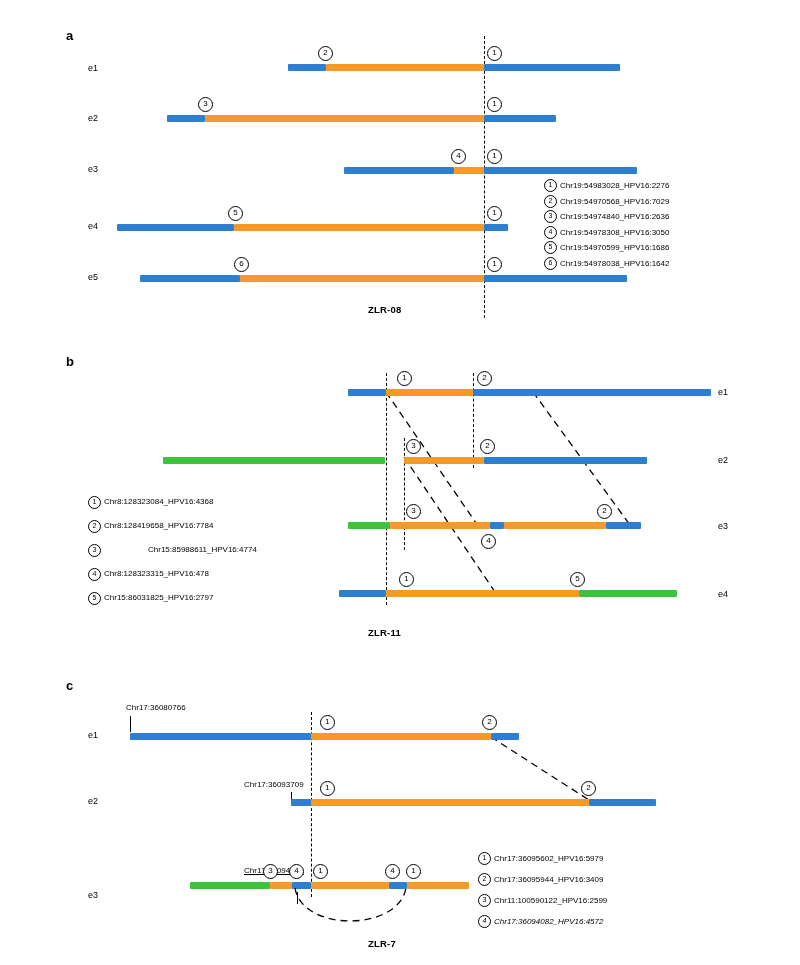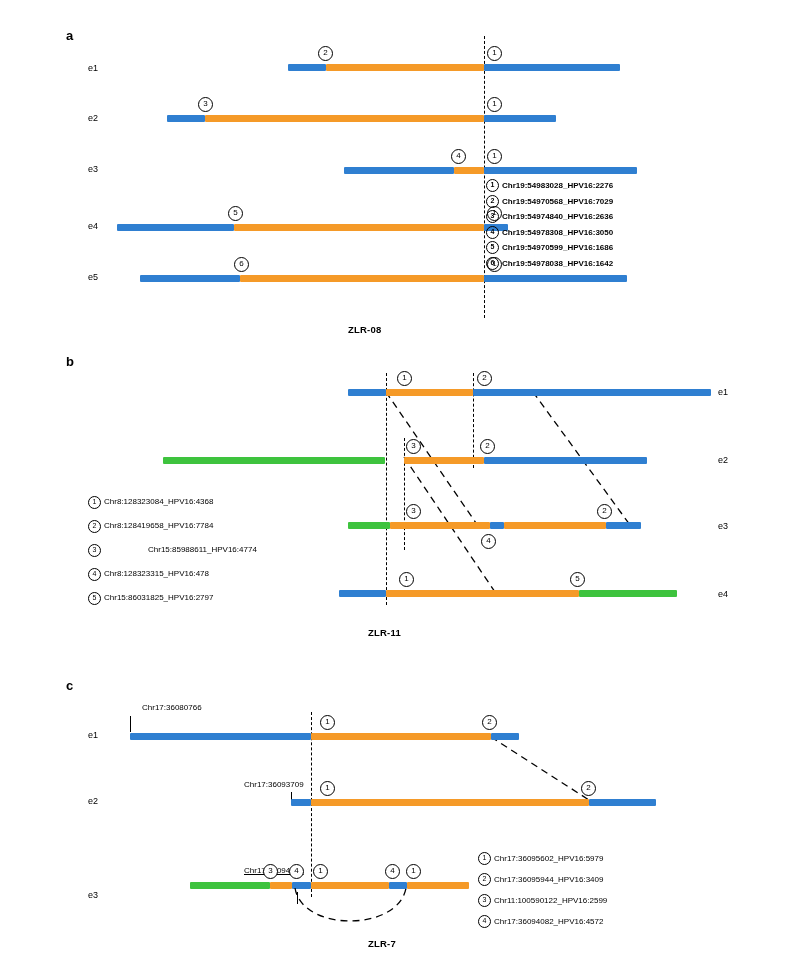--- a/index.html
+++ b/index.html
@@ -149,21 +149,21 @@
   <div class="seg blue" style="left:484px; top:224px; width:24px;"></div>
   <div class="marker" style="left:228px; top:206px;">5</div>
   <div class="marker" style="left:487px; top:206px;">1</div>
 
   <div class="seg blue" style="left:140px; top:275px; width:100px;"></div>
   <div class="seg orange" style="left:240px; top:275px; width:244px;"></div>
   <div class="seg blue" style="left:484px; top:275px; width:143px;"></div>
   <div class="marker" style="left:234px; top:257px;">6</div>
   <div class="marker" style="left:487px; top:257px;">1</div>
 
-  <div class="legend" style="left:486px; top:178px;font-weight:bold;">
+  <div class="legend" style="left:544px; top:178px;">
     <div class="lrow">
       <span class="lmark">1</span>
       <span class="ltext">Chr19:54983028_HPV16:2276</span>
     </div>
     <div class="lrow">
       <span class="lmark">2</span>
       <span class="ltext">Chr19:54970568_HPV16:7029</span>
     </div>
     <div class="lrow">
       <span class="lmark">3</span>
@@ -176,21 +176,21 @@
     <div class="lrow">
       <span class="lmark">5</span>
       <span class="ltext">Chr19:54970599_HPV16:1686</span>
     </div>
     <div class="lrow">
       <span class="lmark">6</span>
       <span class="ltext">Chr19:54978038_HPV16:1642</span>
     </div>
   </div>
 
-  <div class="panel-title" style="left:348px; top:304px;margin-top:20px;">ZLR-08</div>
+  <div class="panel-title" style="left:368px; top:304px;">ZLR-08</div>
 
   <div class="panel-letter" style="left:66px; top:354px;">b</div>
 
   <div class="row-label right" style="left:718px; top:387px; width:28px;">e1</div>
   <div class="row-label right" style="left:718px; top:455px; width:28px;">e2</div>
   <div class="row-label right" style="left:718px; top:521px; width:28px;">e3</div>
   <div class="row-label right" style="left:718px; top:589px; width:28px;">e4</div>
 
   <div class="dashline" style="left:386px; top:373px; height:232px;"></div>
   <div class="dashline" style="left:404px; top:438px; height:112px;"></div>
@@ -255,21 +255,21 @@
   <div class="panel-title" style="left:368px; top:627px;">ZLR-11</div>
 
   <div class="panel-letter" style="left:66px; top:678px;">c</div>
 
   <div class="row-label" style="left:70px; top:730px; width:28px;">e1</div>
   <div class="row-label" style="left:70px; top:796px; width:28px;">e2</div>
   <div class="row-label" style="left:70px; top:890px; width:28px;">e3</div>
 
   <div class="dashline" style="left:311px; top:712px; height:185px;"></div>
 
-  <div class="coord-label" style="left:126px; top:703px;margin-left:16px;">Chr17:36080766</div>
+  <div class="coord-label" style="left:126px; top:703px;">Chr17:36080766</div>
   <div class="tick" style="left:130px; top:716px; height:16px;"></div>
 
   <div class="coord-label" style="left:244px; top:780px;">Chr17:36093709</div>
   <div class="tick" style="left:291px; top:792px; height:10px;"></div>
 
   <div class="coord-label" style="left:244px; top:866px;text-decoration:underline;">Chr17:36094082</div>
   <div class="tick" style="left:297px; top:892px; height:12px;"></div>
 
   <svg class="connector" style="left:0; top:0; width:800px; height:965px;">
     <line x1="491" y1="737" x2="589" y2="800" stroke="#000" stroke-width="1.3" stroke-dasharray="7,5"></line>
@@ -309,21 +309,21 @@
       <span class="ltext">Chr17:36095602_HPV16:5979</span>
     </div>
     <div class="lrow" style="height:21px;">
       <span class="lmark">2</span>
       <span class="ltext">Chr17:36095944_HPV16:3409</span>
     </div>
     <div class="lrow" style="height:21px;">
       <span class="lmark">3</span>
       <span class="ltext">Chr11:100590122_HPV16:2599</span>
     </div>
-    <div class="lrow" style="height:21px;">
+    <div class="lrow" style="height:21px;font-style:italic;">
       <span class="lmark">4</span>
       <span class="ltext">Chr17:36094082_HPV16:4572</span>
     </div>
   </div>
 
   <div class="panel-title" style="left:368px; top:938px;">ZLR-7</div>
 
 </div>
 
 </body></html>

